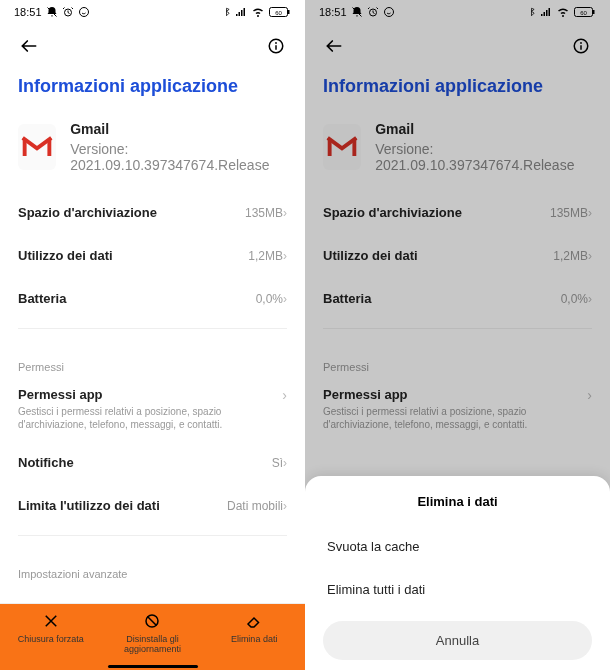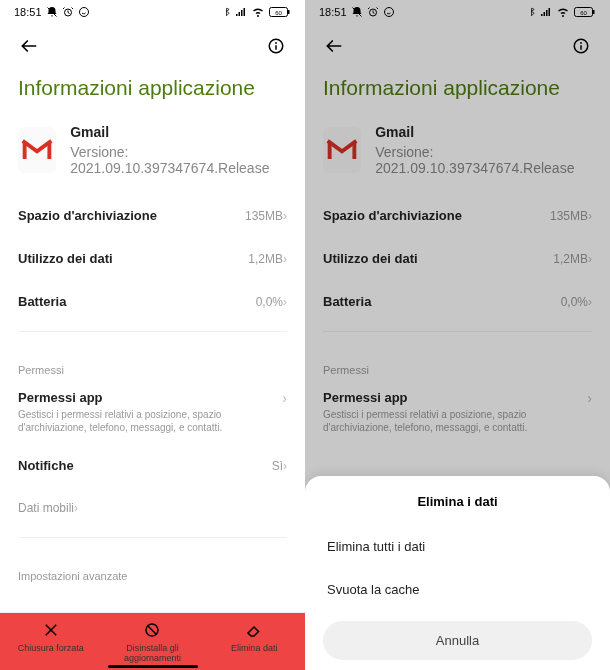--- a/index.html
+++ b/index.html
@@ -5,35 +5,35 @@
 * { box-sizing: border-box; margin: 0; padding: 0; font-family: -apple-system, Helvetica, Arial, sans-serif; }
 body { display: flex; width: 610px; height: 670px; background: #f0f0f0; }
 .phone { width: 305px; height: 670px; position: relative; overflow: hidden; background: #fff; }
 .phone.dimmed .screen-content { filter: brightness(0.78); background: #fff; }
 .screen-content { background: #fff; height: 100%; }
 .statusbar { height: 24px; display: flex; align-items: center; justify-content: space-between; padding: 0 14px; font-size: 11px; font-weight: 500; color: #000; }
 .statusbar .left, .statusbar .right { display: flex; align-items: center; gap: 4px; }
 .statusbar .right svg, .statusbar .left svg { display: block; }
 .navbar { height: 44px; display: flex; align-items: center; justify-content: space-between; padding: 0 14px; }
 .navbar .back, .navbar .info { width: 30px; height: 30px; display: flex; align-items: center; justify-content: center; }
-h1 { font-size: 21px; font-weight: 400; color: #4d7c0f; padding: 8px 18px 18px; }
+h1 { font-size: 18px; font-weight: 700; color: #1d4ed8; padding: 8px 18px 18px; }
 .app-header { display: flex; align-items: center; padding: 6px 18px 18px; gap: 14px; }
 .app-icon { width: 46px; height: 46px; display: flex; align-items: center; justify-content: center; background: #fafafa; border-radius: 6px; }
 .app-name { font-size: 14px; font-weight: 600; color: #222; margin-bottom: 4px; }
 .app-ver { font-size: 14px; color: #888; }
 .row { display: flex; align-items: center; justify-content: space-between; padding: 14px 18px; }
 .row-title { font-size: 13px; font-weight: 600; color: #222; }
 .row-val { font-size: 12px; color: #999; display: flex; align-items: center; gap: 0; }
 .row-val .chev { color: #bbb; }
 .divider { height: 1px; background: #eee; margin: 8px 18px; }
 .section-label { font-size: 11px; color: #999; padding: 8px 18px 4px; margin-top: 24px; }
 .row-block { padding: 10px 18px; display: flex; align-items: flex-start; justify-content: space-between; }
 .row-block .txt { flex: 1; padding-right: 8px; }
 .row-block .sub { font-size: 10px; color: #999; margin-top: 3px; line-height: 1.3; }
-.bottombar { position: absolute; bottom: 0; left: 0; right: 0; background: #ef4444; border-top: 1px solid #eee; display: flex; justify-content: space-around; padding: 8px 0 6px; }
+.bottombar { position: absolute; bottom: 0; left: 0; right: 0; background: #f97316; border-top: 1px solid #eee; display: flex; justify-content: space-around; padding: 8px 0 15px; }
 .bottombar .btn { display: flex; flex-direction: column; align-items: center; gap: 3px; font-size: 9px; color: #333; width: 80px; text-align: center; line-height: 1.1; }
 .bottombar .btn svg { margin-bottom: 2px; }
 .gesture { position: absolute; bottom: 2px; left: 50%; transform: translateX(-50%); width: 90px; height: 3px; background: #000; border-radius: 2px; }
 .sheet { position: absolute; bottom: 0; left: 0; right: 0; background: #fff; border-radius: 16px 16px 0 0; padding: 18px 18px 10px; box-shadow: 0 -2px 12px rgba(0,0,0,.1); }
 .sheet-title { font-size: 13px; font-weight: 700; text-align: center; margin-bottom: 16px; }
 .sheet-opt { font-size: 13px; padding: 14px 4px; color: #222; }
 .sheet-cancel { margin-top: 10px; background: #f0f0f0; border-radius: 22px; text-align: center; padding: 12px; font-size: 13px; color: #444; }
 .chev { display: inline-block; }
 </style>
 </head>
@@ -139,20 +139,21 @@
     </div>
 
     <div class="row">
       <div class="row-title">Notifiche</div>
       <div class="row-val">
           <span>Sì</span>
           <span class="chev">›</span>
         </div>
     </div>
     <div class="row">
+      <div class="row-title">Limita l'utilizzo dei dati</div>
       <div class="row-val">
           <span>Dati mobili</span>
           <span class="chev">›</span>
         </div>
     </div>
 
     <div class="divider"></div>
     <div class="section-label">Impostazioni avanzate</div>
 
     <div class="bottombar">
@@ -272,17 +273,17 @@
       <div class="txt">
         <div class="row-title">Permessi app</div>
         <div class="sub">Gestisci i permessi relativi a posizione, spazio d'archiviazione, telefono, messaggi, e contatti.</div>
       </div>
       <span class="chev" style="color:#bbb;font-size:14px;">›</span>
     </div>
   </div>
 
   <div class="sheet">
     <div class="sheet-title">Elimina i dati</div>
+    <div class="sheet-opt">Svuota la cache</div>
     <div class="sheet-opt">Elimina tutti i dati</div>
-    <div class="sheet-opt">Svuota la cache</div>
     <div class="sheet-cancel">Annulla</div>
   </div>
 </div>
 
 </body></html>

